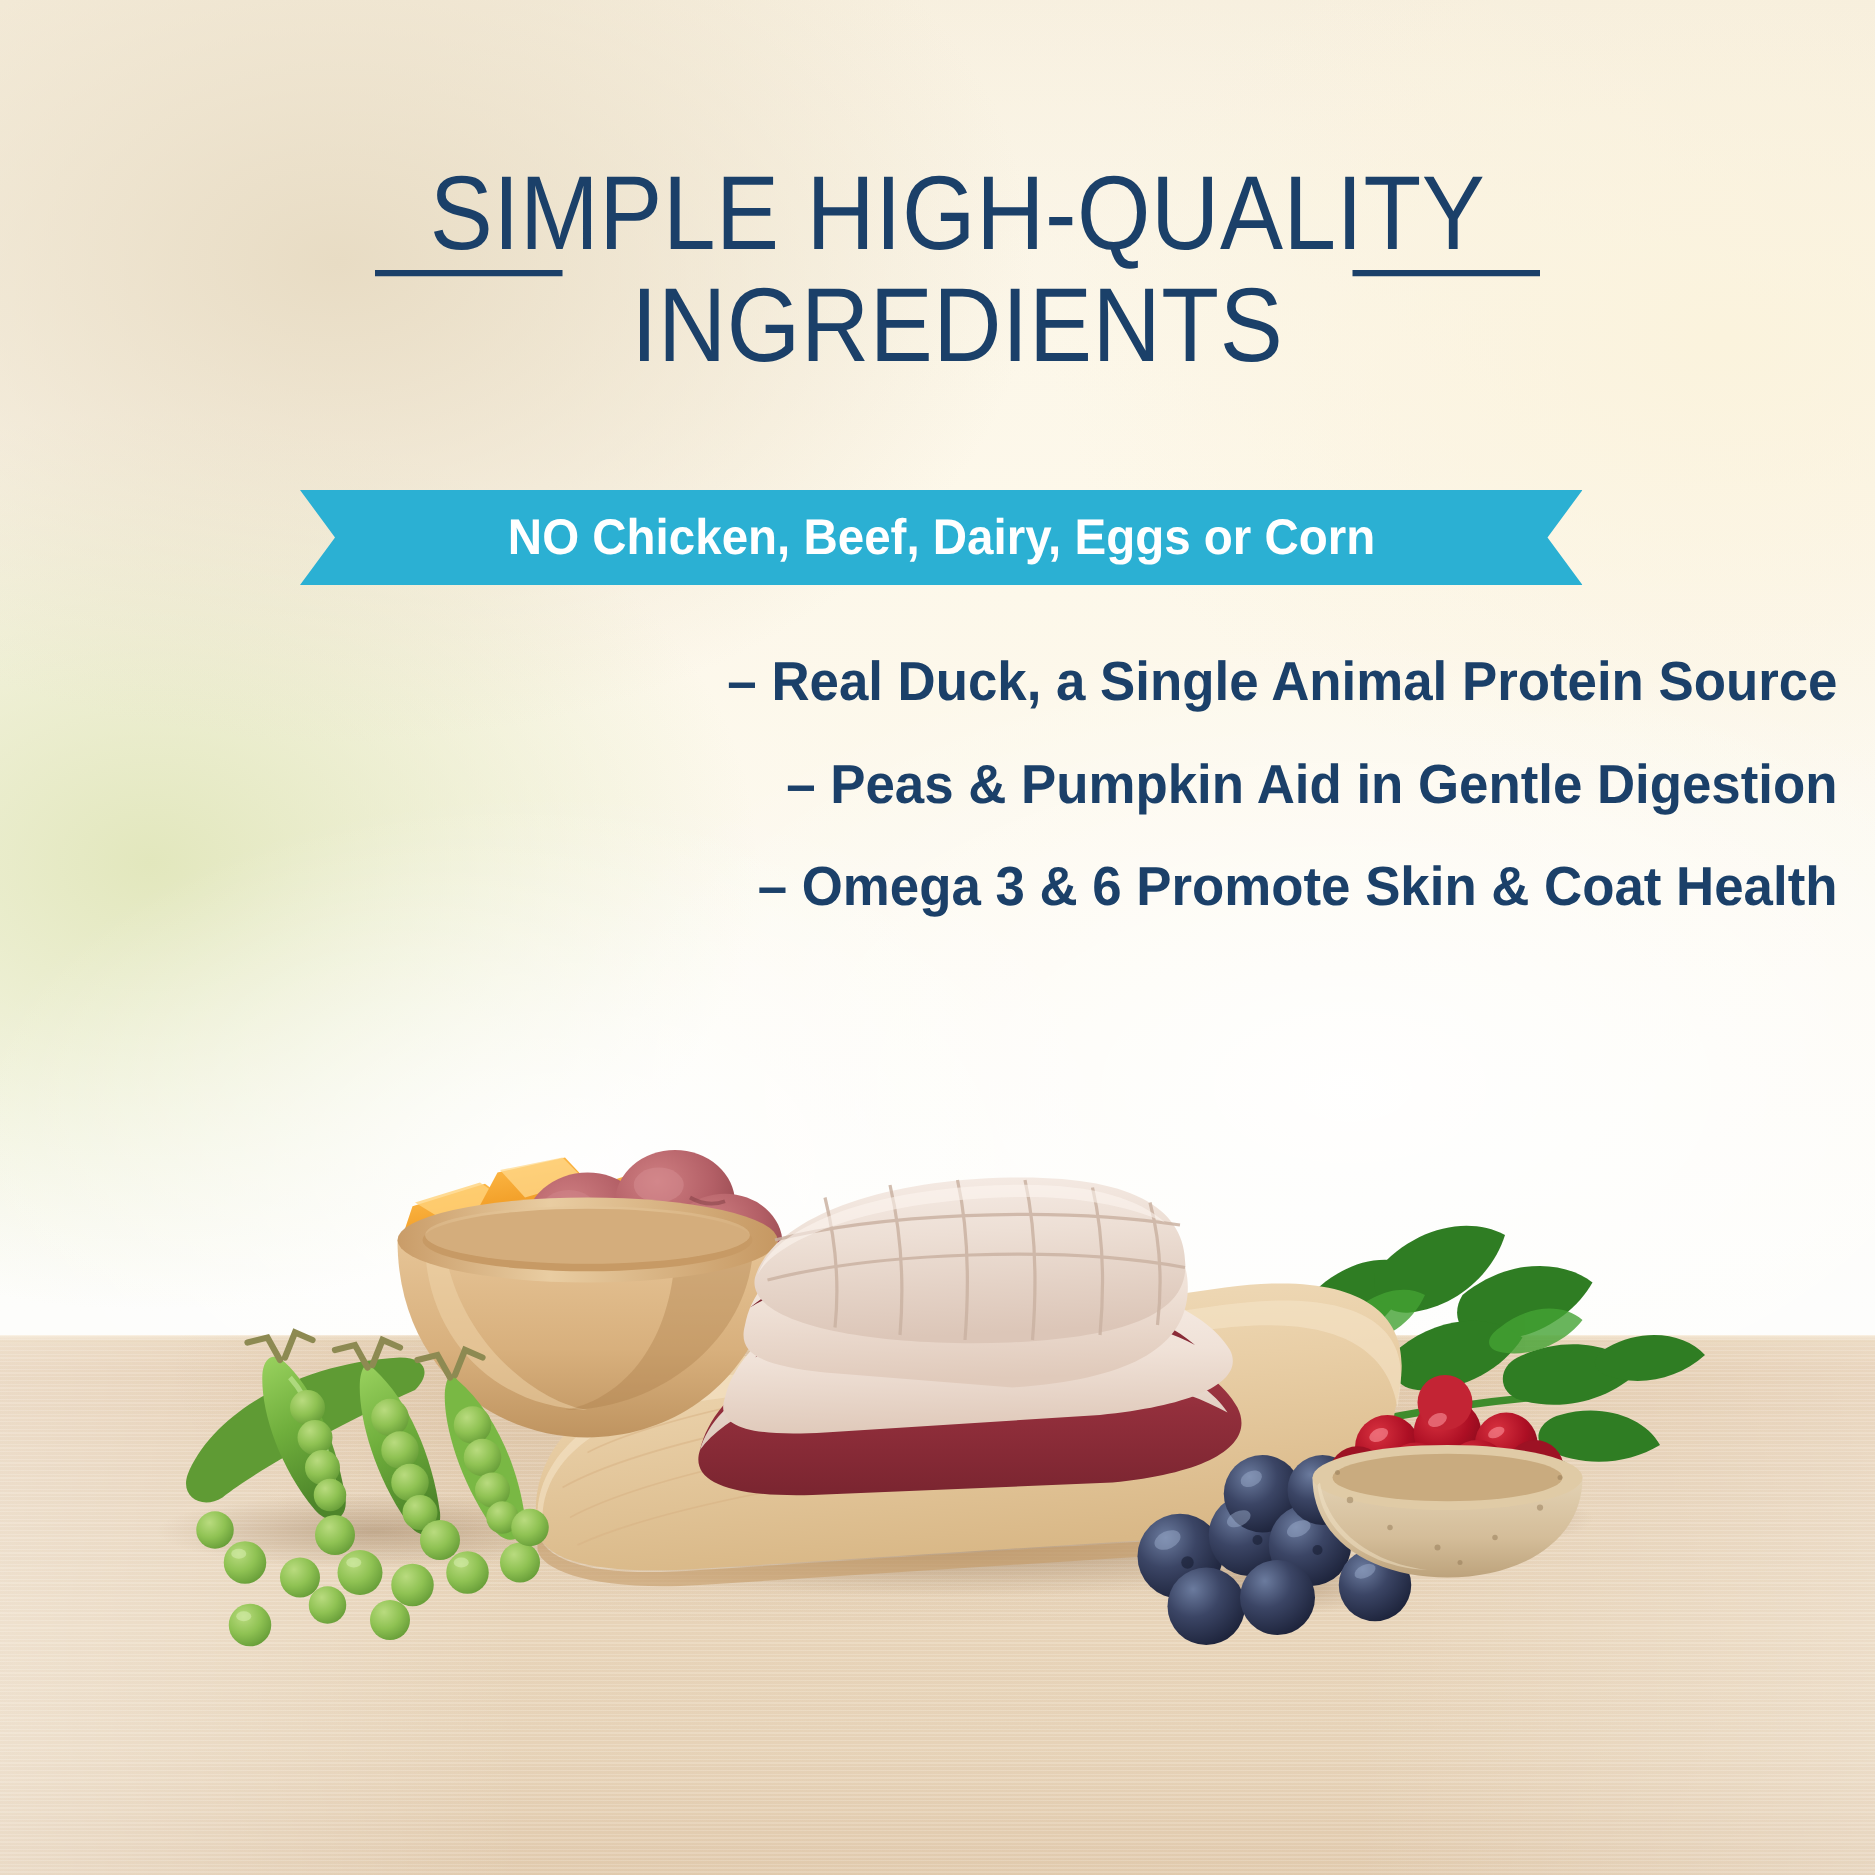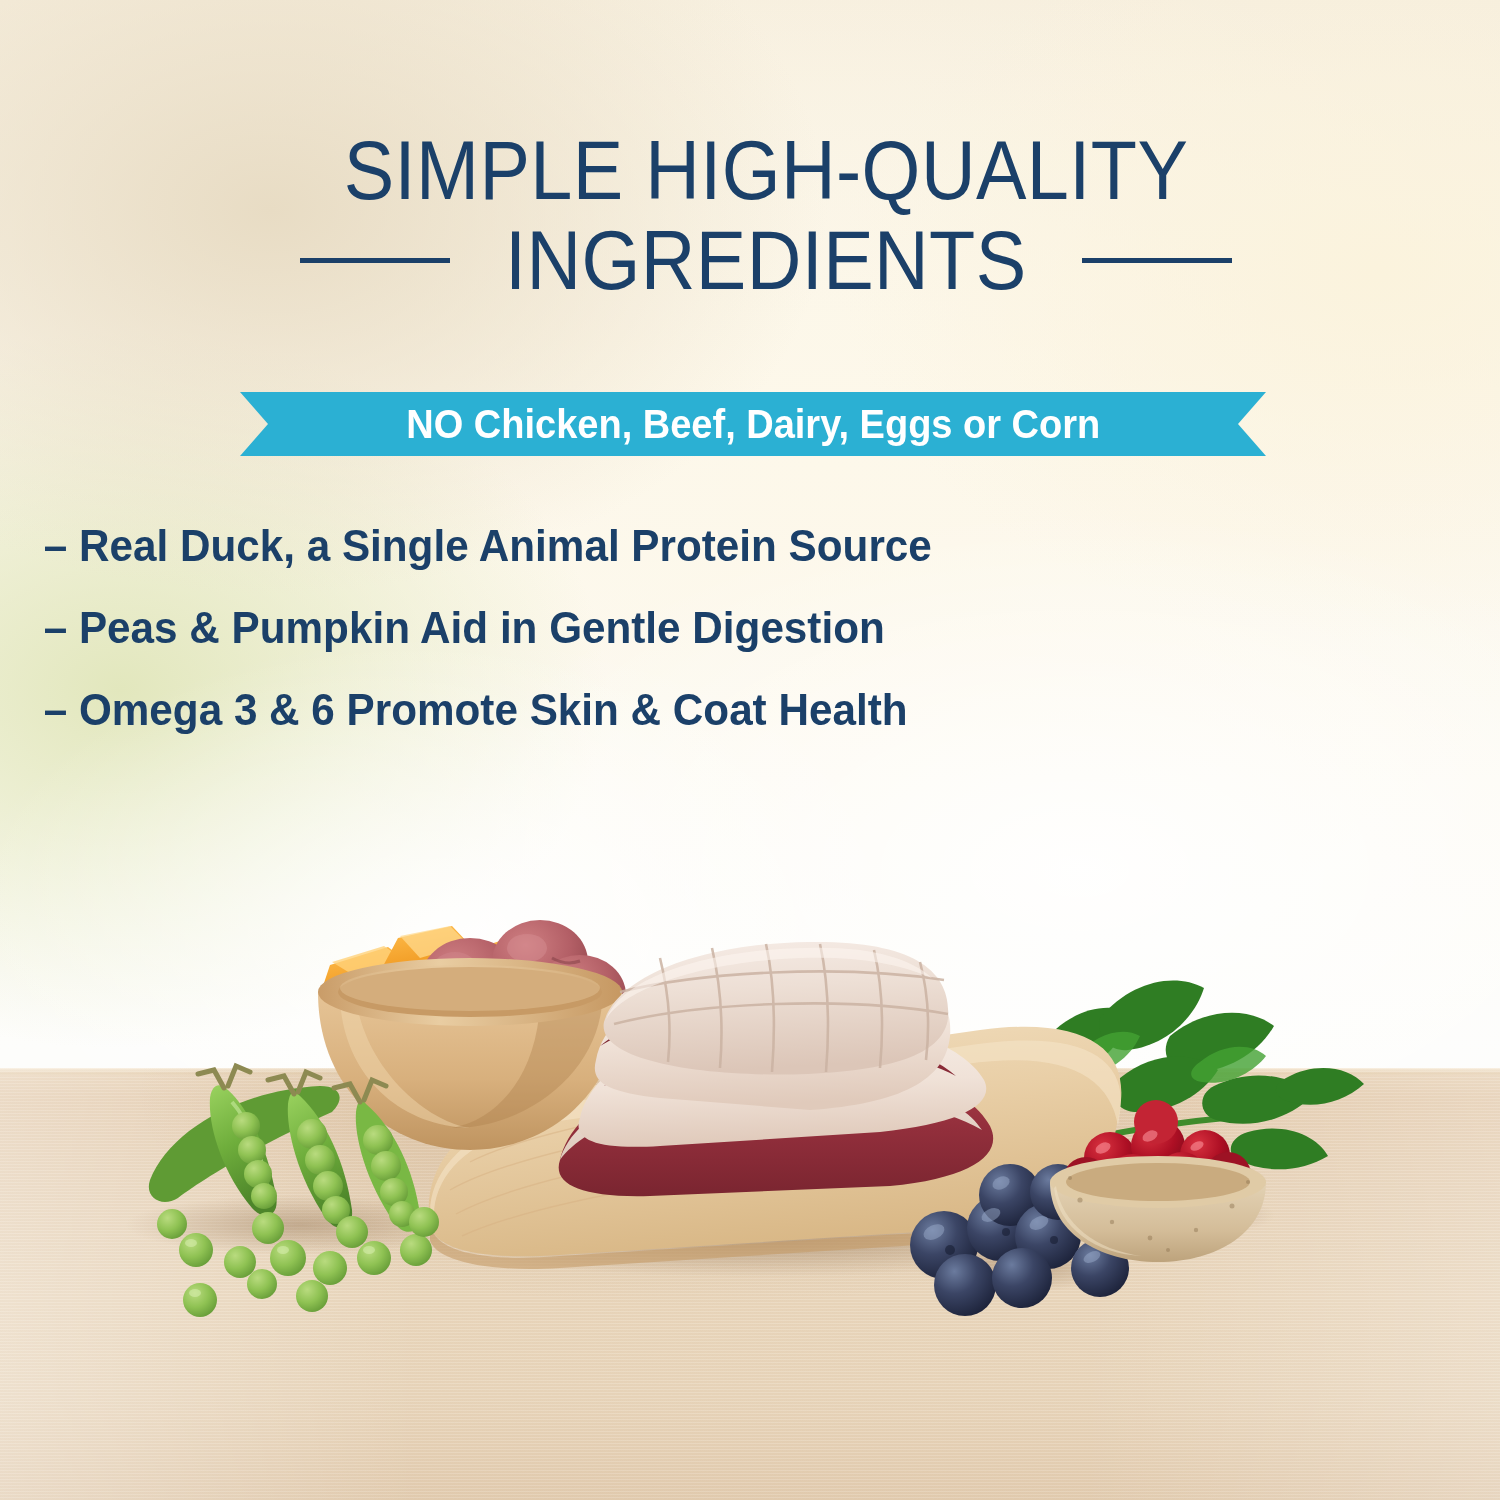--- a/index.html
+++ b/index.html
@@ -58,46 +58,46 @@
   #headline-block {
     position:absolute; left:0; right:0; top:128px; text-align:center;margin-left:32px;
   }
   .headline-l1 {
     font-size:84px; letter-spacing:.5px; line-height:1.0;
     font-weight:300; color:#1b4069;
     font-family:"Liberation Sans", sans-serif;
     transform:scaleX(.90); transform-origin:center;
   }
   .rule-row {
-    display:flex; align-items:center; justify-content:center;
+    display:flex; align-items:flex-start; justify-content:center;
     gap:26px; margin-top:4px;
   }
   .rule { height:5px; width:150px; background:#1b4069; }
   .headline-l2 {
     font-size:84px; letter-spacing:.5px; line-height:1.06;
     font-weight:300; color:#1b4069;
     transform:scaleX(.90); transform-origin:center;
     white-space:nowrap;
   }
 
   
   #banner {
-    position:absolute; left:240px; top:392px; width:1026px; height:64px;
+    position:absolute; left:240px; top:392px; width:1026px; height:76px;
     background:#2bb0d3;
     display:flex; align-items:center; justify-content:center;
     clip-path:polygon(0 0, 28px 50%, 0 100%, 100% 100%, calc(100% - 28px) 50%, 100% 0);
   }
   #banner .banner-text {
     color:#ffffff; font-size:40px; font-weight:bold;
     letter-spacing:0px; transform:scaleX(.95); white-space:nowrap;
   }
 
   
   #bullets {
-    position:absolute; left:0; right:0; top:524px; text-align:left;margin-left:14px;
+    position:absolute; left:0; right:0; top:524px; text-align:right;
   }
   .bullet-line {
     color:#1b4069; font-size:44px; font-weight:bold;
     line-height:1.0; margin-bottom:38px;
     transform:scaleX(.96); white-space:nowrap;
   }
   .bullet-line:last-child { margin-bottom:0; }
 
   
   #photo { position:absolute; left:0; top:0; width:1500px; height:1500px; pointer-events:none; }

